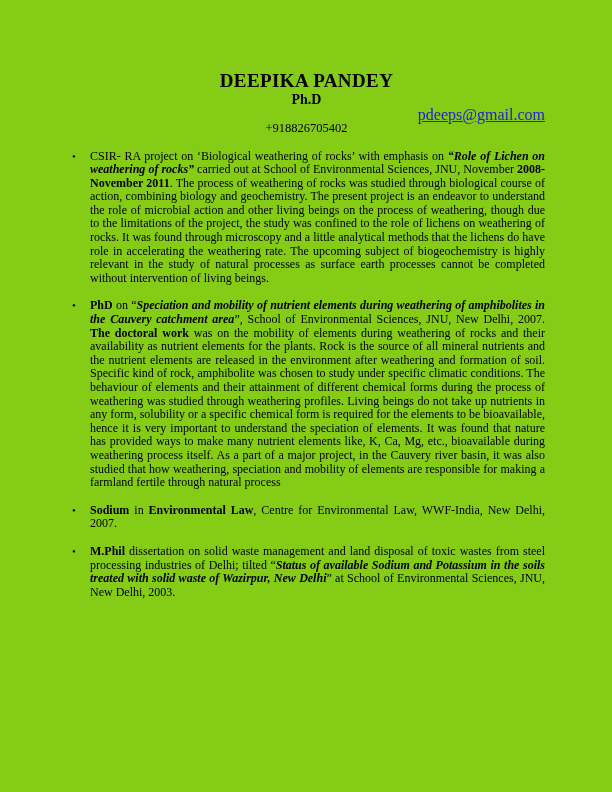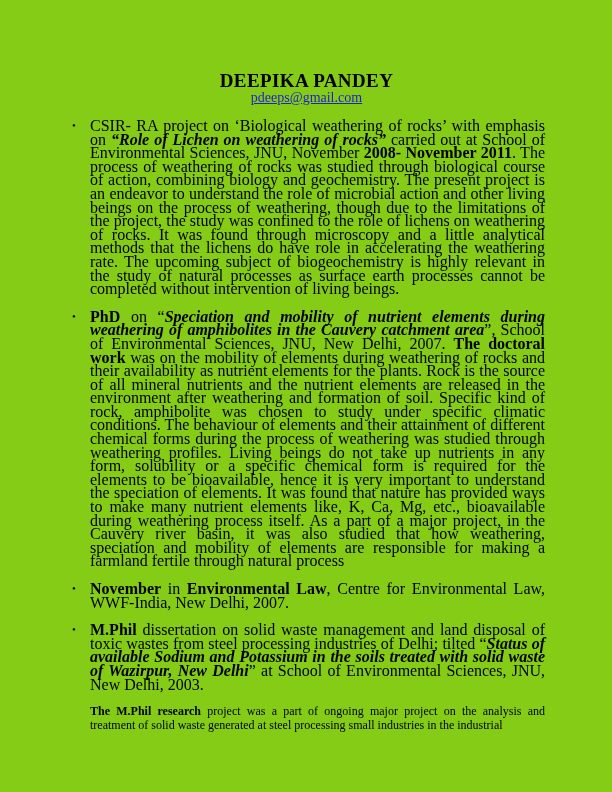--- a/index.html
+++ b/index.html
@@ -9,65 +9,66 @@
     box-sizing:border-box;
     padding:70px 67px 30px 68px;
     background:#84cc16;
     overflow:hidden;
     font-family:Liberation Serif, serif;
     color:#000000;
   }
   .header{text-align:center;}
   .name{font-size:19px;font-weight:bold;line-height:21px;letter-spacing:0.4px;}
   .degree{font-size:14px;font-weight:bold;line-height:16px;margin-top:1px;}
-  .email-line{font-size:14px;line-height:14px;}
+  .email-line{font-size:16px;line-height:14px;text-align:right;}
   .email-link{color:var(--link-color,#2222CC);text-decoration:underline;cursor:pointer;}
   .phone{font-size:12.5px;line-height:13.5px;}
   .section-heading{margin-top:33px;font-size:15px;font-weight:bold;line-height:17px;}
   .qual-list{margin-top:14px;}
   .qual-item{display:flex;margin:0 0 14px 4px;}
   .bullet{width:18px;flex:none;font-size:11px;line-height:13.6px;}
-  .item-text{flex:1;font-size:16px;line-height:13.6px;text-align:justify;}
+  .item-text{flex:1;font-size:12px;line-height:13.6px;text-align:justify;}
   .closing{margin:14px 0 0 22px;font-size:12px;line-height:13.6px;text-align:justify;}
   .run-n{font-weight:normal;font-style:normal;}
   .run-b{font-weight:bold;}
   .run-bi{font-weight:bold;font-style:italic;}
 </style>
 </head>
 <body>
 
 <div class="page">
 
   <div class="header">
     <div class="name">DEEPIKA PANDEY</div>
+    <div class="degree">Ph.D</div>
     <div class="email-line">
       <a class="email-link">pdeeps@gmail.com</a>
     </div>
+    <div class="phone">+918826705402</div>
   </div>
 
 
   <div class="qual-list">
 
     <div class="qual-item">
       <span class="bullet">•</span>
       <div class="item-text"><span class="run-n">CSIR- RA project on ‘Biological weathering of rocks’ with emphasis on </span><span class="run-bi">“Role of Lichen on weathering of rocks”</span><span class="run-n"> carried out at School of Environmental Sciences, JNU, November </span><span class="run-b">2008- November 2011</span><span class="run-n">. The process of weathering of rocks was studied through biological course of action, combining biology and geochemistry. The present project is an endeavor to understand the role of microbial action and other living beings on the process of weathering, though due to the limitations of the project, the study was confined to the role of lichens on weathering of rocks. It was found through microscopy and a little analytical methods that the lichens do have role in accelerating the weathering rate. The upcoming subject of biogeochemistry is highly relevant in the study of natural processes as surface earth processes cannot be completed without intervention of living beings.</span></div>
     </div>
 
     <div class="qual-item">
       <span class="bullet">•</span>
       <div class="item-text"><span class="run-b">PhD</span><span class="run-n"> on “</span><span class="run-bi">Speciation and mobility of nutrient elements during weathering of amphibolites in the Cauvery catchment area</span><span class="run-n">”, School of Environmental Sciences, JNU, New Delhi, 2007. </span><span class="run-b">The doctoral work</span><span class="run-n"> was on the mobility of elements during weathering of rocks and their availability as nutrient elements for the plants. Rock is the source of all mineral nutrients and the nutrient elements are released in the environment after weathering and formation of soil. Specific kind of rock, amphibolite was chosen to study under specific climatic conditions. The behaviour of elements and their attainment of different chemical forms during the process of weathering was studied through weathering profiles. Living beings do not take up nutrients in any form, solubility or a specific chemical form is required for the elements to be bioavailable, hence it is very important to understand the speciation of elements. It was found that nature has provided ways to make many nutrient elements like, K, Ca, Mg, etc., bioavailable during weathering process itself. As a part of a major project, in the Cauvery river basin, it was also studied that how weathering, speciation and mobility of elements are responsible for making a farmland fertile through natural process</span></div>
     </div>
 
     <div class="qual-item">
       <span class="bullet">•</span>
-      <div class="item-text"><span class="run-b">November</span><span class="run-n"> in </span><span class="run-b">Environmental Law</span><span class="run-n">, Centre for Environmental Law, WWF-India, New Delhi, 2007.</span></div>
+      <div class="item-text"><span class="run-b">Sodium</span><span class="run-n"> in </span><span class="run-b">Environmental Law</span><span class="run-n">, Centre for Environmental Law, WWF-India, New Delhi, 2007.</span></div>
     </div>
 
     <div class="qual-item">
       <span class="bullet">•</span>
       <div class="item-text"><span class="run-b">M.Phil</span><span class="run-n"> dissertation on solid waste management and land disposal of toxic wastes from steel processing industries of Delhi; tilted “</span><span class="run-bi">Status of available Sodium and Potassium in the soils treated with solid waste of Wazirpur, New Delhi</span><span class="run-n">” at School of Environmental Sciences, JNU, New Delhi, 2003.</span></div>
     </div>
 
   </div>
 
-  <div class="closing"><span class="run-b">The M.Phil research</span><span class="run-n"> project was a part of ongoing major project on the analysis and treatment of solid waste generated at steel processing small industries in the industrial</span></div>
 
 </div>
 
 </body></html>

